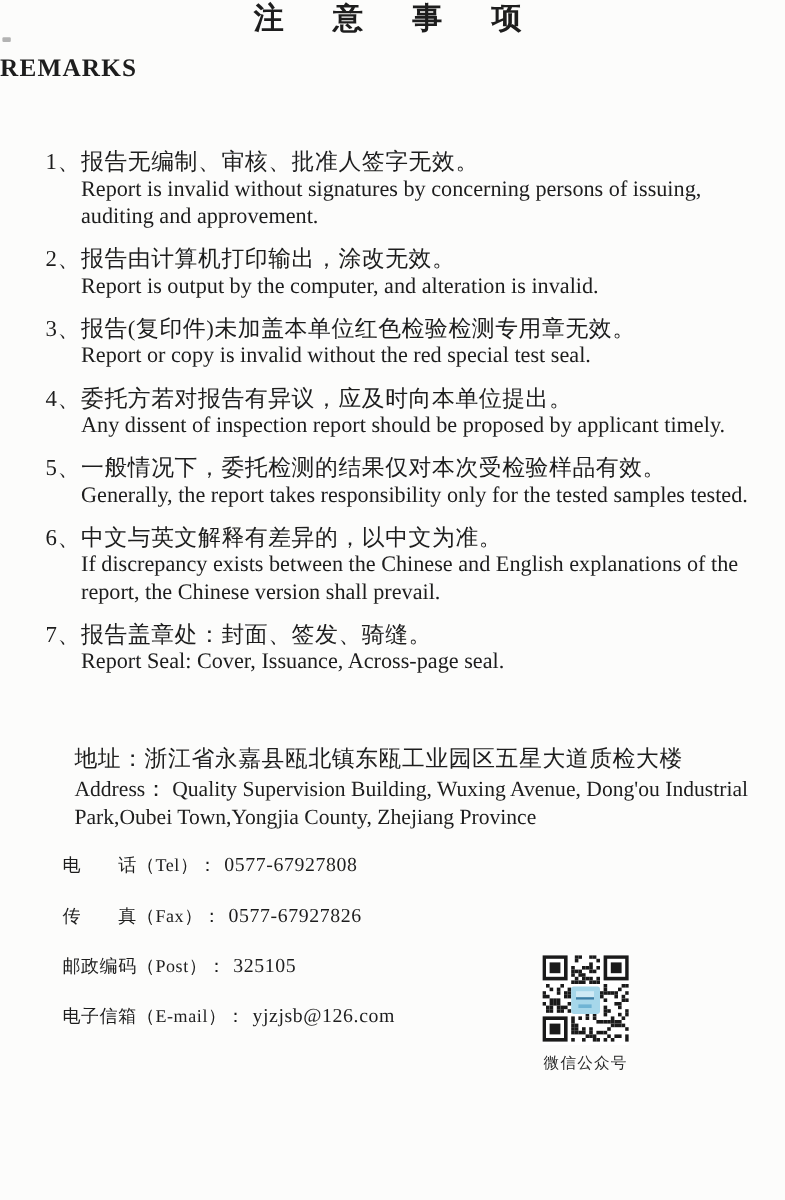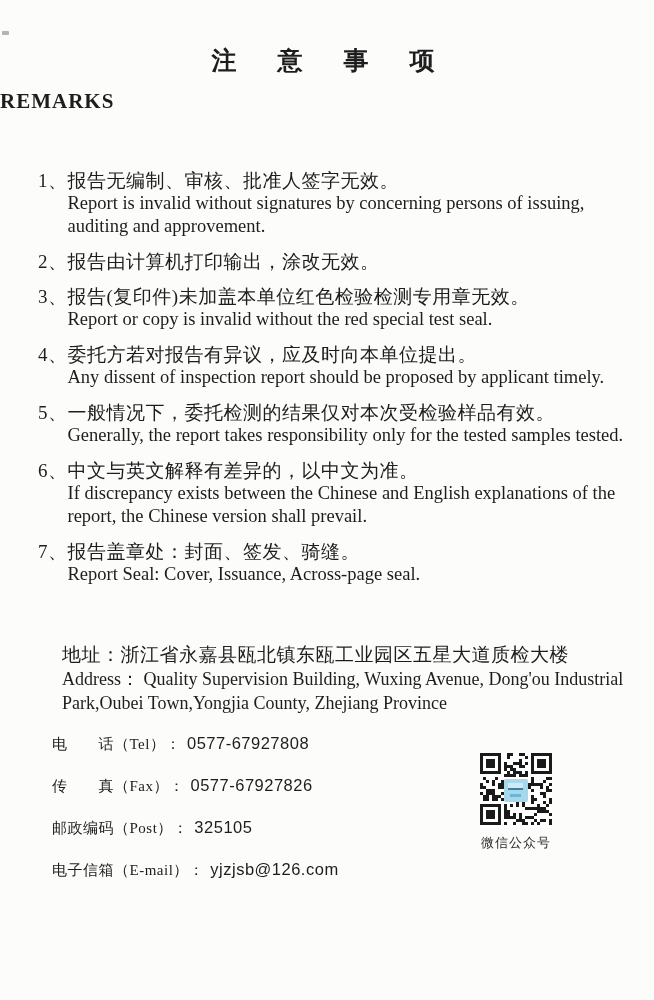--- a/index.html
+++ b/index.html
@@ -15,21 +15,21 @@
     background: #fcfcfb;
     color: #1d1d1d;
     overflow: hidden;
   }
   .speck {
     position: absolute; left: 2px; top: 31px;
     width: 7px; height: 4px; background: #b3b3b3;
     border-radius: 1px;
   }
   .title-cn {
-    margin: 0; padding-top: 45px;
+    margin: 0; 
     font-size: 25px; line-height: 31px;
     font-weight: 700; text-align: center;
     letter-spacing: 8px;
     white-space: pre;
   }
   .title-en {
     margin: 13px 0 0 0;
     font-size: 21px; line-height: 24px;
     font-weight: 700; text-align: left;
     letter-spacing: 1px;
@@ -53,24 +53,24 @@
   }
   .address { margin-top: 57px; padding-left: 62px; padding-right: 20px; }
   .address .cn { line-height: 24px; }
   .address .en { font-size: 18px; line-height: 24px; }
   .contact { margin-top: 17px; padding-left: 52px; }
   .contact-row { height: 22px; line-height: 22px; margin-bottom: 20px; }
   .contact-row .label {
     font-size: 15px; letter-spacing: 0.5px;
   }
   .contact-row .value {
-    font-family: Liberation Sans, sans-serif;
+    font-family: Liberation Serif, serif;
     font-size: 16.5px; margin-left: 6px; letter-spacing: 0.5px;
   }
-  .qr-block { position: absolute; left: 452px; top: 753px; width: 72px; margin-left: 28px; }
+  .qr-block { position: absolute; left: 452px; top: 796px; width: 72px; }
   .qr-code { position: relative; width: 72px; height: 75px; background: #ffffff; }
   .qr-code svg { display: block; }
   .qr-logo {
     position: absolute; left: 24px; top: 26px;
     width: 24px; height: 23px;
     background: #a6d7ea;
     border-radius: 2px;
   }
   .qr-logo-mark1 {
     position: absolute; left: 4px; top: 4px;
@@ -106,20 +106,21 @@
       <div class="txt">
         <div class="cn">报告无编制、审核、批准人签字无效。</div>
         <div class="en">Report is invalid without signatures by concerning persons of issuing,
 auditing and approvement.</div>
       </div>
     </div>
     <div class="item">
       <span class="num">2、</span>
       <div class="txt">
         <div class="cn">报告由计算机打印输出，涂改无效。</div>
+        <div class="en">Report is output by the computer, and alteration is invalid.</div>
       </div>
     </div>
     <div class="item">
       <span class="num">3、</span>
       <div class="txt">
         <div class="cn">报告(复印件)未加盖本单位红色检验检测专用章无效。</div>
         <div class="en">Report or copy is invalid without the red special test seal.</div>
       </div>
     </div>
     <div class="item">

